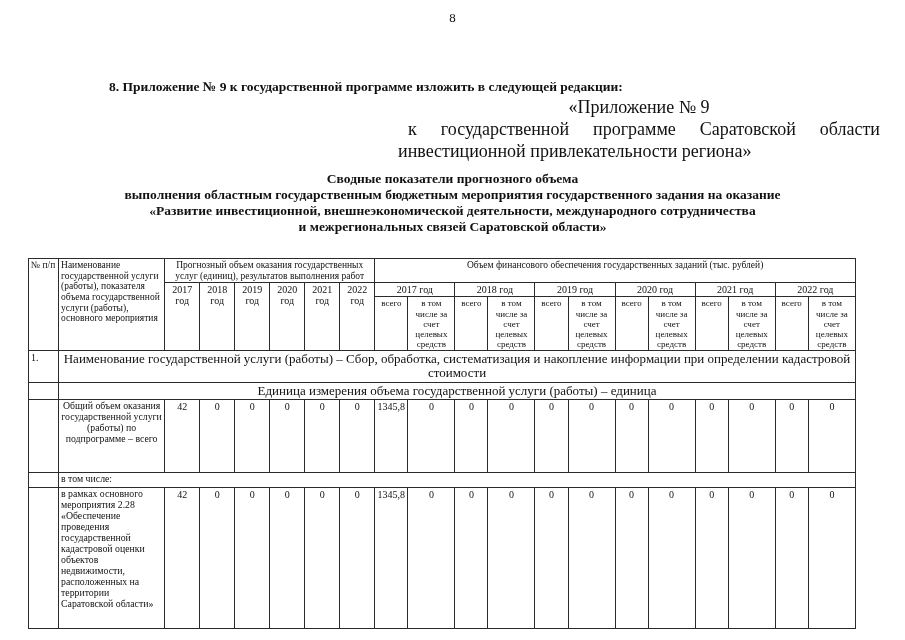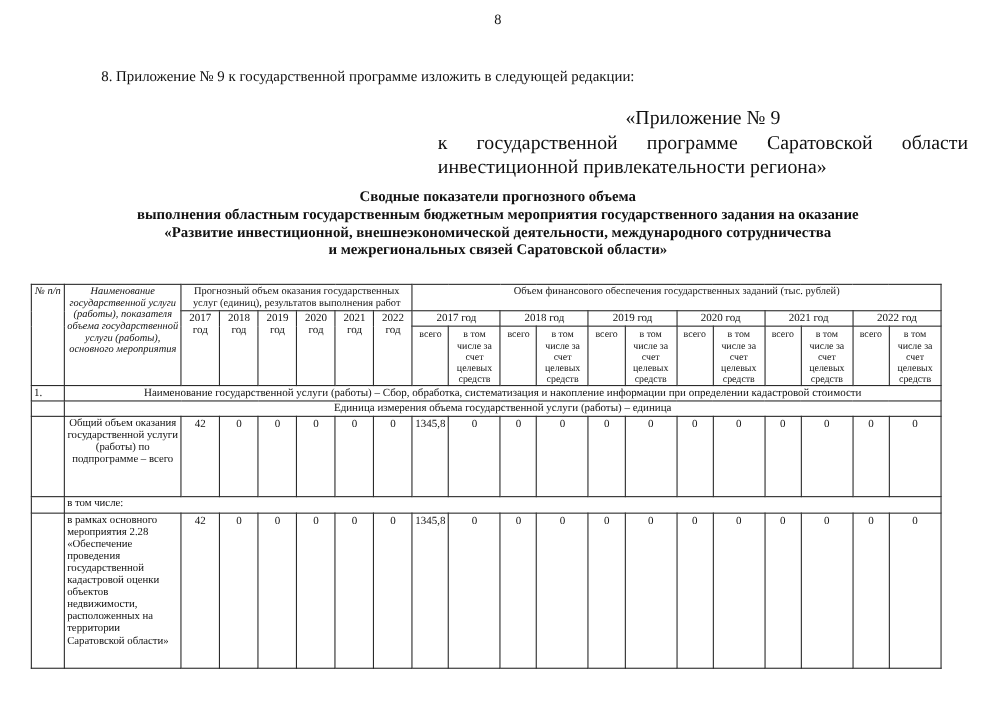--- a/index.html
+++ b/index.html
@@ -11,29 +11,29 @@
     overflow: hidden;
   }
   .page { position: relative; width: 905px; height: 640px; }
 
   .page-num {
     position: absolute; top: 10px; left: 0; width: 905px;
     text-align: center; font-size: 13px;
   }
   .intro {
     position: absolute; top: 62px; left: 92px; width: 760px;
-    font-size: 13.5px; margin: 0;
+    font-size: 13.5px; margin: 17px; font-weight: bold;
   }
   .appendix {
     position: absolute; top: 97px; left: 398px; width: 482px;
     font-size: 18px; line-height: 1.22;
   }
   .appendix .line { display: block; }
   .appendix .center { text-align: center; }
-  .appendix .just { text-align: justify; text-align-last: justify; }
+  .appendix .just { text-align: justify; text-align-last: justify; margin-left: 10px; }
 
   .doc-title {
     position: absolute; top: 171px; left: 30px; width: 845px;
     text-align: center; font-weight: bold; font-size: 13.5px; line-height: 1.18;
   }
 
   table.main {
     position: absolute; top: 258px; left: 28px;
     border-collapse: collapse; table-layout: fixed;
     width: 828px;
@@ -43,24 +43,24 @@
     border: 1px solid #2b2b2b;
     padding: 1px 2px;
     font-weight: normal;
     vertical-align: top;
     overflow: hidden;
     word-wrap: break-word;
   }
   th.group { text-align: center; vertical-align: top; font-size: 9.5px; }
   th.yearcell { text-align: center; vertical-align: top; font-size: 10px; }
   th.subcol { text-align: center; vertical-align: top; font-size: 9px; }
-  th.numhdr, th.namehdr { text-align: center; vertical-align: top; font-style: italic; }
+  th.numhdr, th.namehdr { text-align: left; vertical-align: top; }
 
   td.rownum { text-align: left; vertical-align: top; font-size: 10px; }
-  td.merged { text-align: center; font-size: 10px; height: 11px; }
+  td.merged { text-align: center; font-size: 13px; height: 11px; }
   td.label  { text-align: left; font-size: 9.8px; }
   td.val    { text-align: center; font-size: 10px; }
   td.inc    { text-align: left; font-size: 9.8px; height: 12px; }
   tr.total-row td { height: 70px; text-align: center; }
   tr.measure-row td { height: 138px; }
 </style>
 </head>
 <body>
 
 <div class="page">

